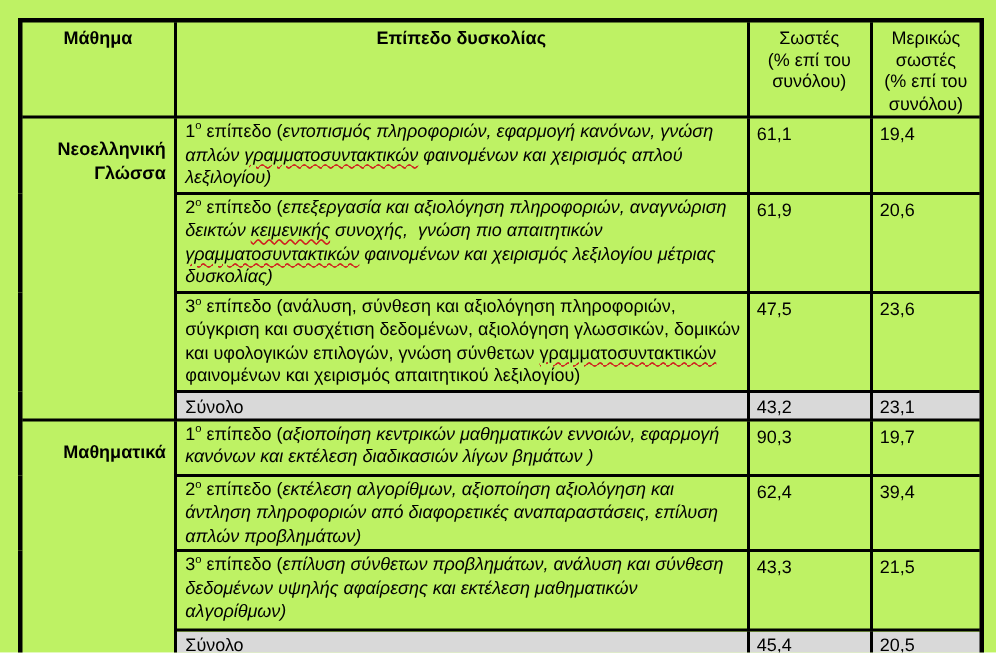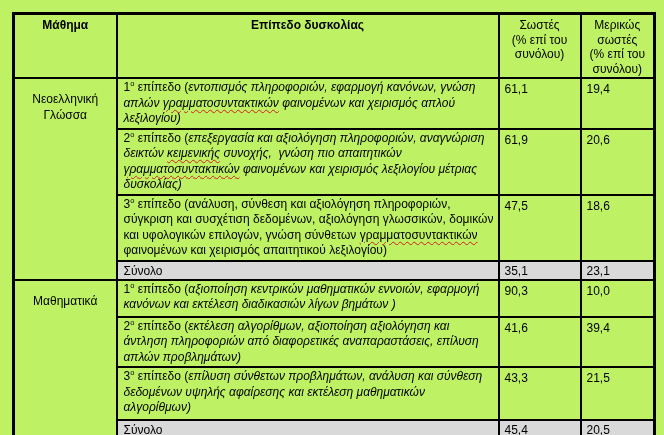--- a/index.html
+++ b/index.html
@@ -21,21 +21,21 @@
   td,th{
     border:2px solid var(--border);
     vertical-align:top;
     font-size:12px;line-height:15.5px;font-weight:normal;
     padding:1px 5px;overflow:hidden;
   }
   th{line-height:14.5px;padding-top:3px;text-align:center;}
   th.bold{font-weight:bold;}
   .pre{white-space:pre-line;margin-top:41px;}
   td.subject{
-    text-align:center;padding-top:13px;
+    text-align:right;padding-top:13px;font-weight:bold;
   }
   td.level{text-align:left;padding-left:6px;padding-right:4px;}
   td.num{padding-top:3px;}
   tr.total-row td{background:var(--total-bg);}
   tr.total-row td.level{line-height:14px;padding-top:2px;}
   tr.total-row td.num{padding-top:2px;line-height:14px;}
   sup.ord{font-size:7.5px;line-height:0;vertical-align:super;}
   .seg{white-space:pre-wrap;}
   .it{font-style:italic;}
   .sq{
@@ -77,37 +77,37 @@
         <td class="num">19,4</td>
       </tr>
       <tr style="height:62px">
         <td class="level"><span>2</span><sup class="ord">ο</sup><span><span class="seg"> επίπεδο (</span><span class="seg it">επεξεργασία και αξιολόγηση πληροφοριών, αναγνώριση δεικτών </span><span class="seg it sq">κειμενικής</span><span class="seg it"> συνοχής,  γνώση πιο απαιτητικών </span><span class="seg it sq">γραμματοσυντακτικών</span><span class="seg it"> φαινομένων και χειρισμός λεξιλογίου μέτριας δυσκολίας)</span></span></td>
         <td class="num">61,9</td>
         <td class="num">20,6</td>
       </tr>
       <tr style="height:64px">
         <td class="level"><span>3</span><sup class="ord">ο</sup><span><span class="seg"> επίπεδο (ανάλυση, σύνθεση και αξιολόγηση πληροφοριών, σύγκριση και συσχέτιση δεδομένων, αξιολόγηση γλωσσικών, δομικών και υφολογικών επιλογών, γνώση σύνθετων </span><span class="seg sq">γραμματοσυντακτικών</span><span class="seg"> φαινομένων και χειρισμός απαιτητικού λεξιλογίου)</span></span></td>
         <td class="num">47,5</td>
-        <td class="num">18,6</td>
+        <td class="num">23,6</td>
       </tr>
       <tr class="total-row" style="height:18px">
         <td class="level">Σύνολο</td>
-        <td class="num">35,1</td>
+        <td class="num">43,2</td>
         <td class="num">23,1</td>
       </tr>
 
       <tr style="height:37px">
         <td class="subject" rowspan="4">Μαθηματικά</td>
         <td class="level"><span>1</span><sup class="ord">ο</sup><span><span class="seg"> επίπεδο (</span><span class="seg it">αξιοποίηση κεντρικών μαθηματικών εννοιών, εφαρμογή κανόνων και εκτέλεση διαδικασιών λίγων βημάτων )</span></span></td>
         <td class="num">90,3</td>
-        <td class="num">10,0</td>
+        <td class="num">19,7</td>
       </tr>
       <tr style="height:48px">
         <td class="level"><span>2</span><sup class="ord">ο</sup><span><span class="seg"> επίπεδο (</span><span class="seg it">εκτέλεση αλγορίθμων, αξιοποίηση αξιολόγηση και άντληση πληροφοριών από διαφορετικές αναπαραστάσεις, επίλυση απλών προβλημάτων)</span></span></td>
-        <td class="num">41,6</td>
+        <td class="num">62,4</td>
         <td class="num">39,4</td>
       </tr>
       <tr style="height:53px">
         <td class="level"><span>3</span><sup class="ord">ο</sup><span><span class="seg"> επίπεδο (</span><span class="seg it">επίλυση σύνθετων προβλημάτων, ανάλυση και σύνθεση δεδομένων υψηλής αφαίρεσης και εκτέλεση μαθηματικών αλγορίθμων)</span></span></td>
         <td class="num">43,3</td>
         <td class="num">21,5</td>
       </tr>
       <tr class="total-row" style="height:19px">
         <td class="level">Σύνολο</td>
         <td class="num">45,4</td>

